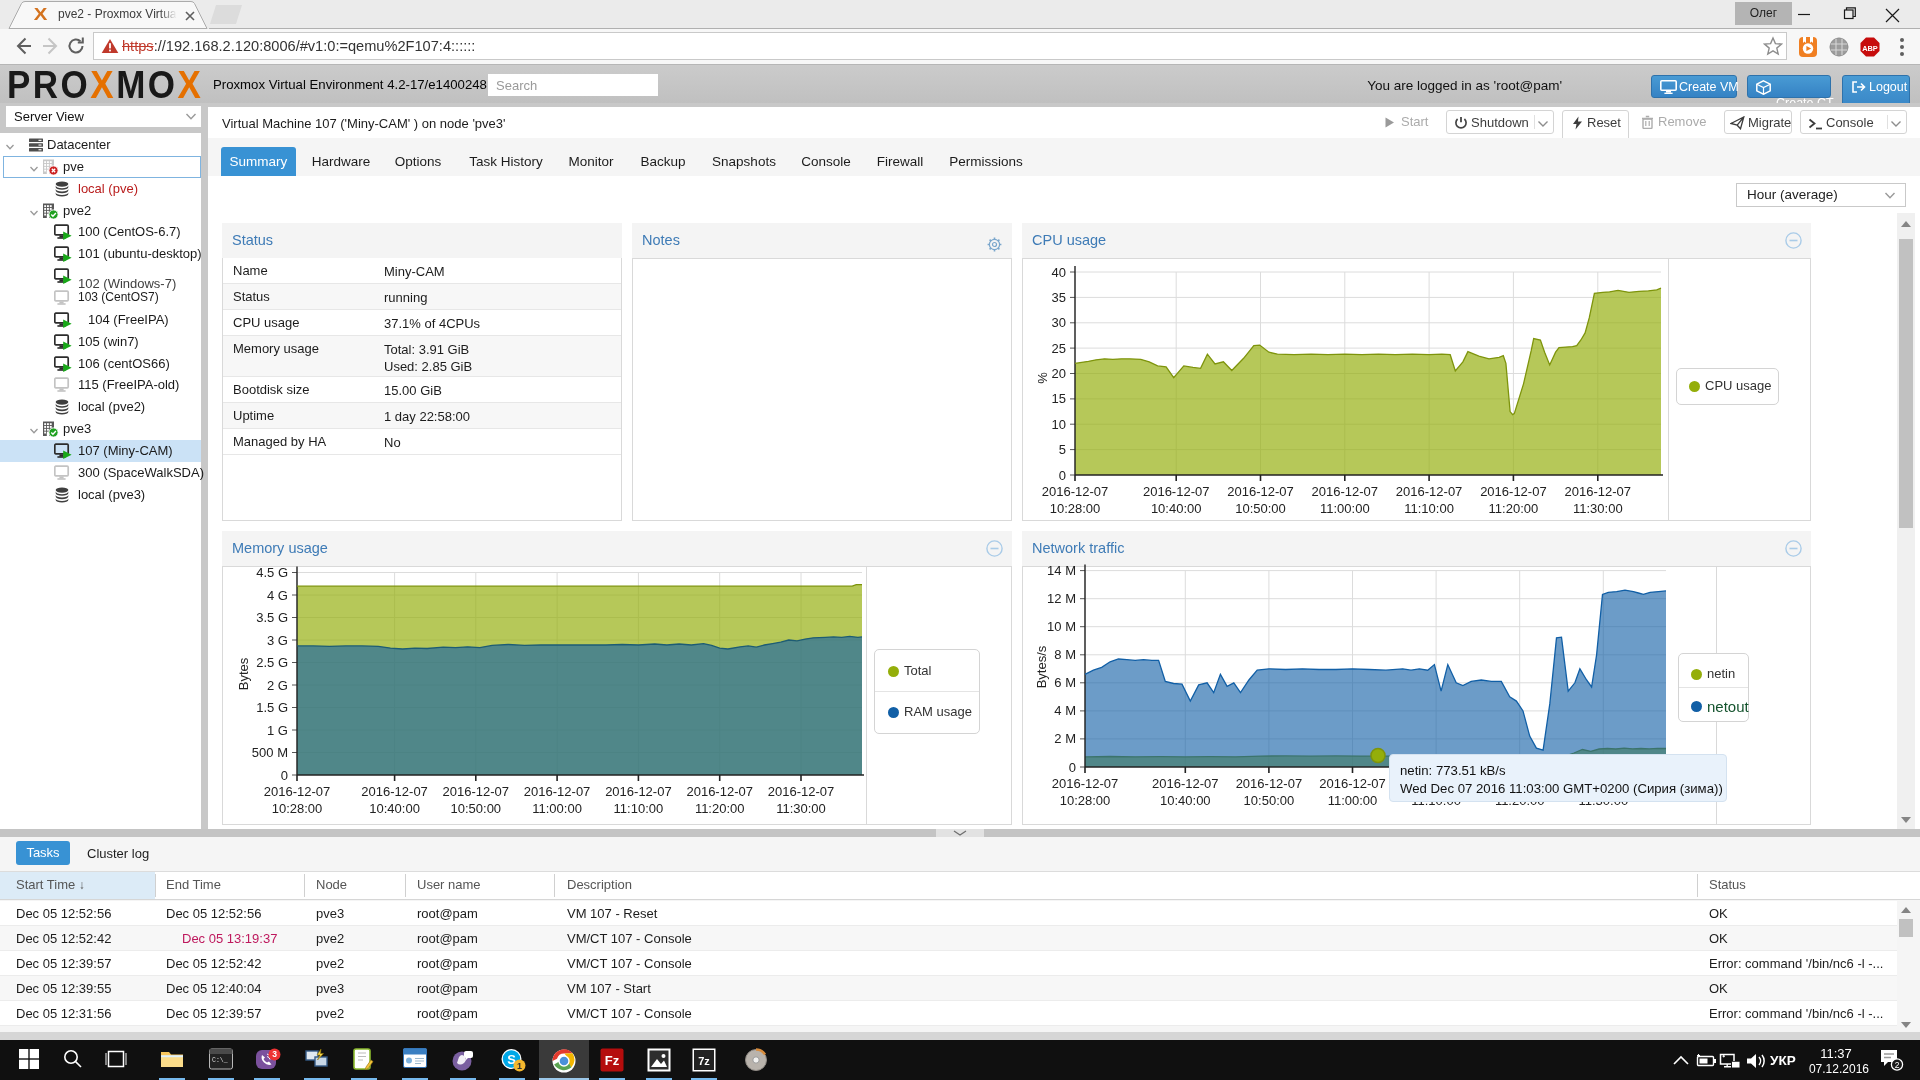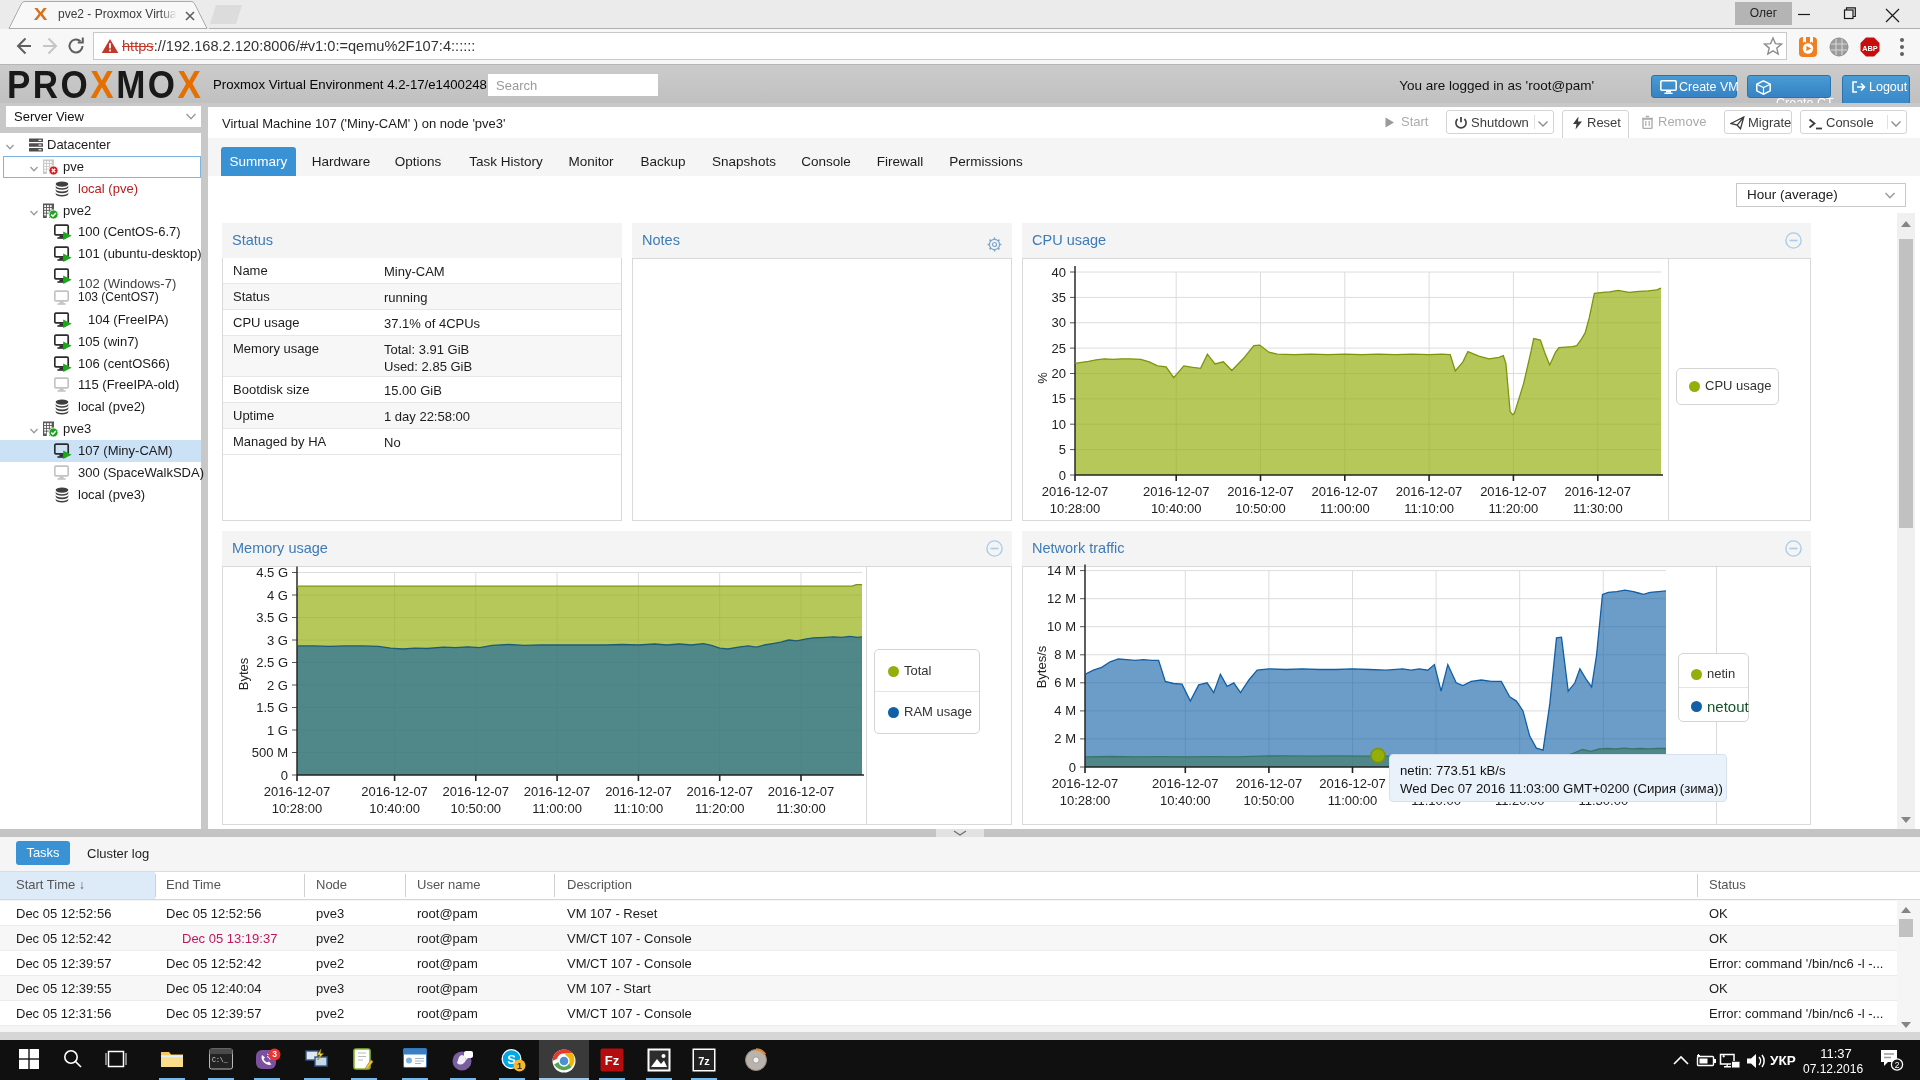--- a/index.html
+++ b/index.html
@@ -71,21 +71,21 @@
       <circle cx="3" cy="10" r="2"></circle>
       <circle cx="3" cy="17" r="2"></circle>
     </g>
   </svg>
 
 <div class="abs" style="left:0;top:65px;width:1920px;height:38px;background:linear-gradient(#cbcbcb,#c0c0c0)"></div>
 <div class="abs" style="left:7px;top:62px;font-size:35px;font-weight:bold;letter-spacing:2.5px;color:#191919;transform:scaleY(1.13);transform-origin:0 0">PRO<span style="color:#e57000">X</span>MO<span style="color:#e57000">X</span></div>
 <div class="abs" style="left:213px;top:77px;font-size:13.2px;color:#050505;white-space:nowrap">Proxmox Virtual Environment 4.2-17/e1400248</div>
 <div class="abs" style="left:488px;top:74px;width:170px;height:22px;background:#fff"></div>
 <div class="abs" style="left:496px;top:78px;font-size:13px;color:#9a9a9a">Search</div>
-<div class="abs" style="left:1297px;top:78px;width:297px;font-size:13.5px;color:#111;text-align:right;white-space:nowrap">You are logged in as 'root@pam'</div>
+<div class="abs" style="left:1265px;top:78px;width:297px;font-size:13.5px;color:#111;text-align:right;white-space:nowrap">You are logged in as 'root@pam'</div>
 <div class="abs" style="left:1651px;top:75px;width:86px;height:23px;background:linear-gradient(#499bd4,#3582c4);border:1px solid #2e72ab;border-radius:3px;box-sizing:border-box">
   <div class="abs" style="left:8px;top:4px"><svg width="17" height="14" viewBox="0 0 17 14" style="">
         <rect x="0.8" y="0.8" width="15.4" height="9.4" rx="1" fill="none" stroke="#fff" stroke-width="1.6"></rect>
         <rect x="6" y="11" width="5" height="1.6" fill="#fff"></rect>
         <rect x="4.4" y="12.6" width="8.2" height="1.4" fill="#fff"></rect>
       </svg></div>
     <div class="abs" style="left:27px;top:4px;font-size:12.5px;color:#fff;white-space:nowrap">Create VM</div>
   </div>
 <div class="abs" style="left:1747px;top:75px;width:84px;height:23px;background:linear-gradient(#499bd4,#3582c4);border:1px solid #2e72ab;border-radius:3px;box-sizing:border-box">
   <div class="abs" style="left:8px;top:4px"><svg width="15" height="15" viewBox="0 0 15 15" style="">
@@ -848,19 +848,19 @@
     <rect x="12" y="8" width="9" height="7" fill="#1a1a1a"></rect>
     <rect x="13" y="8.8" width="7.5" height="5.7" fill="#fff"></rect>
     <path d="M3.5,3.2 h2.5 M4.7,2 v2.4" stroke="#fff" stroke-width="1"></path>
   </svg>
 <svg width="24" height="16" viewBox="0 0 24 16" style="position:absolute;left:1745;top:1053">
     <path d="M2,5.5 h4 l5,-4.5 v14 l-5,-4.5 h-4 Z" fill="#fff"></path>
     <path d="M14,4 a6,6 0 0 1 0,8 M17,2 a9.5,9.5 0 0 1 0,12" stroke="#fff" stroke-width="1.5" fill="none"></path>
   </svg>
 <div style="position:absolute;left:1770px;top:1053px;font-size:13.5px;color:#fff;font-weight:bold">УКР</div>
 <div style="position:absolute;left:1806px;top:1046px;width:60px;text-align:center;font-size:13px;color:#fff">11:37</div>
-<div style="position:absolute;left:1803px;top:1062px;width:66px;text-align:left;font-size:12px;color:#fff">07.12.2016</div>
+<div style="position:absolute;left:1803px;top:1062px;width:66px;text-align:right;font-size:12px;color:#fff">07.12.2016</div>
 <svg width="26" height="24" viewBox="0 0 26 24" style="position:absolute;left:1878;top:1048">
     <path d="M3,2 h16 v12 h-9 l-4,4 v-4 h-3 Z" fill="#fff"></path>
     <path d="M6,6 h10 M6,9.5 h7" stroke="#9a9a9a" stroke-width="1.3"></path>
     <circle cx="19" cy="16.5" r="5.6" fill="#1a1a1a" stroke="#fff" stroke-width="1.3"></circle>
     <text x="19" y="20" font-size="8.5" fill="#fff" text-anchor="middle" font-family="Liberation Sans,sans-serif">2</text>
   </svg>
 
 </body></html>

